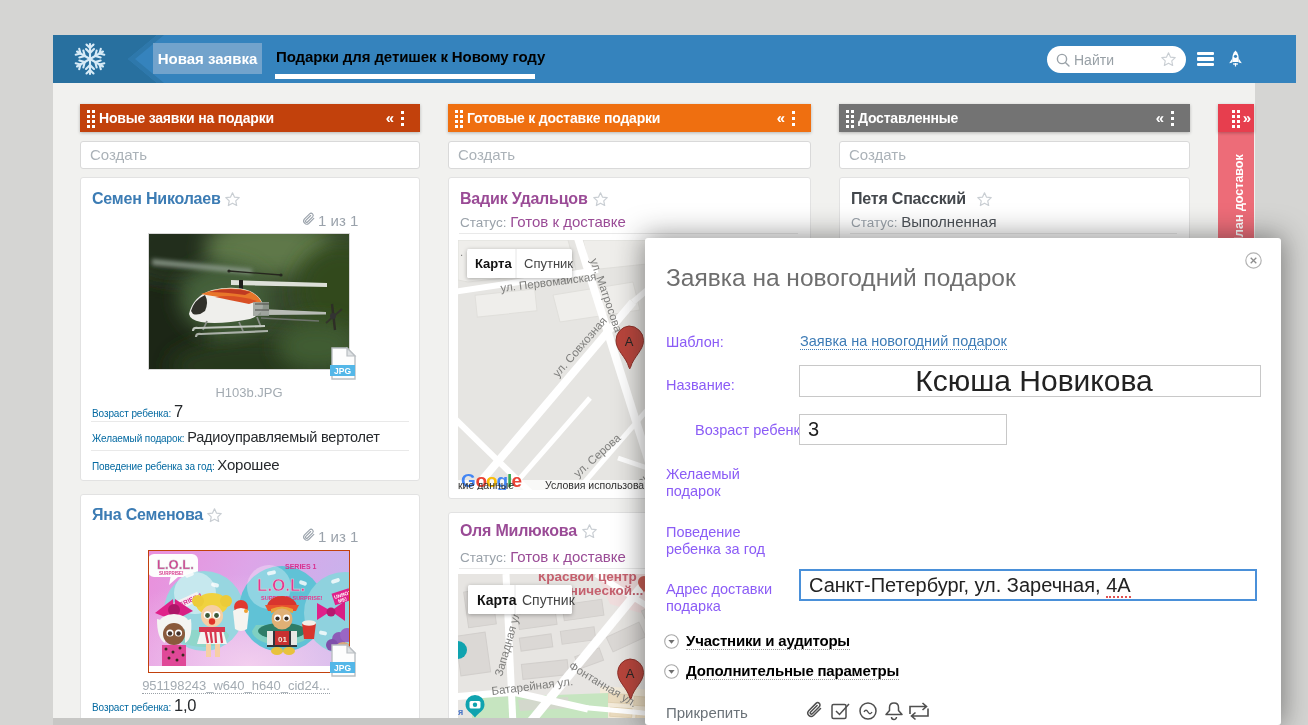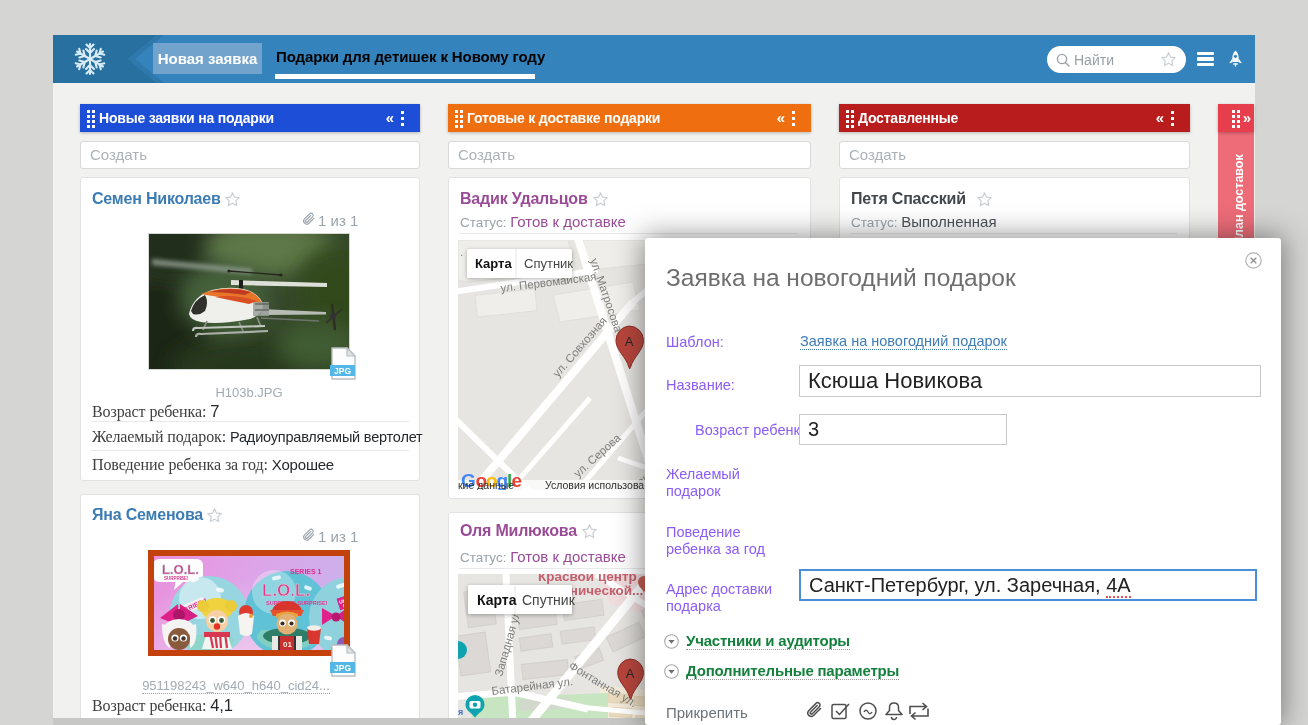--- a/index.html
+++ b/index.html
@@ -1,21 +1,21 @@
 <!DOCTYPE html>
 <html lang="ru"><head>
 <meta charset="utf-8">
 <title>Board</title>
 <style>
   html,body{margin:0;padding:0;}
   body{font-family:"Liberation Sans",sans-serif;}
   #stage{position:relative;width:1308px;height:725px;background:#d5d5d3;overflow:hidden;font-family:"Liberation Sans",sans-serif;}
   .abs{position:absolute;}
   
-  #hdr{left:53px;top:35px;width:1202px;height:48px;background:#3583bd;}
+  #hdr{left:53px;top:35px;width:1202px;height:48px;background:#3583bd;padding-left:41px;}
   #hdrdark{left:0;top:0;width:170px;height:48px;}
   #navbtn{left:100px;top:8px;width:109px;height:31px;background:#72a3cc;color:#fff;font-size:15px;font-weight:bold;text-align:center;line-height:31px;}
   #tabtxt{left:223px;top:12.5px;color:#000000;font-size:15px;font-weight:bold;white-space:nowrap;letter-spacing:-0.1px;}
   #tabline{left:222px;top:39px;width:260px;height:4.5px;background:#fff;}
   #search{left:994px;top:11px;width:139px;height:27px;background:#fff;border-radius:14px;}
   #search .stxt{position:absolute;left:27px;top:6px;font-size:14px;color:#98a0a6;}
   #burger{left:1144px;top:17px;width:17px;height:14px;}
   #burger div{position:absolute;left:0;width:17px;height:3.4px;background:#fff;border-radius:1px;}
   
   #content{left:53px;top:83px;width:1202px;height:642px;background:#f1f1ef;}
@@ -25,29 +25,29 @@
   .dots i{position:absolute;width:2.6px;height:2.6px;background:#fff;}
   .chev{position:absolute;font-weight:bold;font-size:15px;top:0;}
   .vdots{position:absolute;top:7px;width:3px;height:15px;}
   .vdots i{position:absolute;left:0;width:3px;height:3px;background:#fff;}
   .create{background:#fff;border:1px solid #d9d9d9;border-radius:3px;height:26px;font-size:15px;color:#abb2b8;line-height:26px;padding-left:9px;box-sizing:content-box;}
   .card{background:#fff;border:1px solid #e2e2e2;border-radius:3px;}
   .ctitle{position:absolute;left:12px;font-size:16px;font-weight:bold;white-space:nowrap;letter-spacing:-0.2px;}
   .status{position:absolute;left:12px;font-size:13.5px;color:#9aa2aa;white-space:nowrap;}
   .status b{font-weight:normal;font-size:15px;border-bottom:1px dotted #5a5a5a;padding-bottom:13px;}
   .attach{position:absolute;font-size:15px;color:#9aa2ab;}
-  .flabel{color:#404040;font-size:16px;letter-spacing:-0.1px;font-family:Liberation Serif, serif;}
+  .flabel{color:#0369a1;font-size:10px;letter-spacing:-0.1px;}
   .fval{color:#26292c;font-size:15px;letter-spacing:-0.2px;}
   .sep{position:absolute;left:11px;right:11px;height:1px;background:#e9e9e9;}
   .fname{position:absolute;left:0;width:100%;text-align:center;font-size:13px;color:#a3abb2;}
   
   #modal{left:645px;top:238px;width:636px;height:487px;background:#fff;border-radius:3px;box-shadow:0 0 28px 2px rgba(30,30,30,.5);}
   #modal .lbl{position:absolute;left:21px;font-size:14.5px;color:#8b5cf6;line-height:17px;}
   .inp{position:absolute;background:#fff;border:1px solid #c8c8c8;font-size:20px;color:#222;padding-left:8px;white-space:nowrap;overflow:hidden;}
-  .secttl{position:absolute;left:41px;font-size:15px;letter-spacing:-0.2px;font-weight:bold;color:#15803d;border-bottom:1px dotted #9a9a9a;white-space:nowrap;}
+  .secttl{position:absolute;left:41px;font-size:15px;letter-spacing:-0.2px;font-weight:bold;color:#000000;border-bottom:1px dotted #9a9a9a;white-space:nowrap;}
 </style>
 </head>
 <body>
 <div id="stage">
 
   <div class="abs" id="hdr">
     <svg class="abs" id="hdrdark" width="170" height="48" viewBox="0 0 170 48">
       <polygon points="0,0 104,0 75,24 104,48 0,48" fill="#28709f"></polygon>
       <polygon points="104,0 111,0 82,24 111,48 104,48 75,24" fill="#2e78ab"></polygon>
     </svg>
@@ -89,21 +89,21 @@
       <path d="M8.5 0.5 C10.8 2.5 11.7 5.5 11.7 8.5 L11.7 12 L5.3 12 L5.3 8.5 C5.3 5.5 6.2 2.5 8.5 0.5 Z" fill="#fff"></path>
       <circle cx="8.5" cy="6.3" r="1.6" fill="#3583bd"></circle>
       <path d="M5.3 8.5 L2.2 13.2 L5.3 12.4 Z" fill="#fff"></path>
       <path d="M11.7 8.5 L14.8 13.2 L11.7 12.4 Z" fill="#fff"></path>
       <path d="M7 13 L7 15 M8.5 13 L8.5 16.6 M10 13 L10 15" stroke="#fff" stroke-width="1.2"></path>
     </svg>
   </div>
 
   <div class="abs" id="content"></div>
 
-  <div class="abs colhdr" style="left:80px;top:104px;width:340px;background:#1d4ed8;">
+  <div class="abs colhdr" style="left:80px;top:104px;width:340px;background:#c2410c;">
     <div class="dots">
         <i style="left:0;top:0"></i>
         <i style="left:5px;top:0"></i>
         <i style="left:0;top:5px"></i>
         <i style="left:5px;top:5px"></i>
         <i style="left:0;top:10px"></i>
         <i style="left:5px;top:10px"></i>
         <i style="left:0;top:15px"></i>
         <i style="left:5px;top:15px"></i>
       </div>
@@ -194,21 +194,21 @@
 
   <div class="abs card" style="left:80px;top:494px;width:338px;height:260px;"></div>
   <div class="abs ctitle" style="left:92px;top:506px;color:#3c7cb4;">Яна Семенова</div>
   <svg class="abs" style="left:206px;top:507px" width="17" height="17" viewBox="0 0 24 24">
       <path d="M12 2.5l2.9 6.2 6.6.7-4.9 4.5 1.3 6.6-5.9-3.3-5.9 3.3 1.3-6.6-4.9-4.5 6.6-.7z" fill="none" stroke="#c9ced3" stroke-width="1.7" stroke-linejoin="round"></path>
     </svg>
   <div class="abs attach" style="left:318px;top:528px;">1 из 1</div>
   <svg class="abs" style="left:301px;top:527px" width="15" height="16" viewBox="0 0 24 24">
       <path d="M20.5 11l-8.2 8.2a5 5 0 0 1-7-7l8.5-8.5a3.4 3.4 0 0 1 4.8 4.8l-8.3 8.3a1.8 1.8 0 0 1-2.6-2.6l7.8-7.8" fill="none" stroke="#9aa2ab" stroke-width="1.8" stroke-linecap="round"></path>
     </svg>
-  <div class="abs" id="lol" style="left:148px;top:550px;width:202px;height:106px;border:6px solid #c2410c;box-sizing:border-box;overflow:hidden;">
+  <div class="abs" id="lol" style="left:148px;top:550px;width:202px;height:123px;border:1px solid #c2410c;box-sizing:border-box;overflow:hidden;">
     <svg width="200" height="115" viewBox="0 0 200 115">
       <defs>
         <linearGradient id="lolbg" x1="0" y1="0" x2="1" y2="0.25">
           <stop offset="0" stop-color="#ea8fdb"></stop>
             <stop offset="0.5" stop-color="#dda5e8"></stop>
             <stop offset="1" stop-color="#c9b2ec"></stop>
         </linearGradient>
         <radialGradient id="lolglow" cx="0.5" cy="1" r="0.8">
           <stop offset="0" stop-color="#f6d2ef" stop-opacity=".9"></stop>
             <stop offset="1" stop-color="#f6d2ef" stop-opacity="0"></stop>
@@ -325,21 +325,21 @@
       <path d="M186 108 h16 v7 h-16 Z" fill="#e04898"></path>
     </svg>
   </div>
   <svg class="abs" style="left:330px;top:644px" width="27" height="34" viewBox="0 0 27 34">
     <path d="M2 1 L17 1 L25 9 L25 32 L2 32 Z" fill="#fdfdfd" stroke="#b9bec2" stroke-width="1.4"></path>
     <path d="M17 1 L17 9 L25 9 Z" fill="#dfe2e4" stroke="#b9bec2" stroke-width="1.2"></path>
     <rect x="0" y="18" width="25" height="11" fill="#54b7e8"></rect>
     <text x="12.5" y="27" text-anchor="middle" font-family="Liberation Sans,sans-serif" font-size="8.5" font-weight="bold" fill="#fff">JPG</text>
   </svg>
   <div class="abs fname" style="left:80px;width:312px;top:678px;"><span style="border-bottom:1px dotted #9aa1a7;">951198243_w640_h640_cid24...</span></div>
-  <div class="abs" style="left:92px;top:696px;"><span class="flabel">Возраст ребенка: </span><span class="fval" style="font-size:16.5px;">4,1</span></div>
+  <div class="abs" style="left:92px;top:696px;"><span class="flabel">Возраст ребенка: </span><span class="fval" style="font-size:16.5px;">1,0</span></div>
 
   <div class="abs colhdr" style="left:448px;top:104px;width:363px;background:#ef6f10;">
     <div class="dots">
         <i style="left:0;top:0"></i>
         <i style="left:5px;top:0"></i>
         <i style="left:0;top:5px"></i>
         <i style="left:5px;top:5px"></i>
         <i style="left:0;top:10px"></i>
         <i style="left:5px;top:10px"></i>
         <i style="left:0;top:15px"></i>
@@ -494,21 +494,21 @@
 
       <g>
         <rect x="10" y="11" width="104" height="29" fill="#ffffff" rx="1.5" style="filter:drop-shadow(0 1px 2px rgba(0,0,0,.3))"></rect>
         <line x1="57" y1="11" x2="57" y2="40" stroke="#e6e6e6" stroke-width="1"></line>
         <text x="19" y="31" font-family="Liberation Sans,sans-serif" font-size="14" font-weight="bold" fill="#111">Карта</text>
         <text x="64" y="31" font-family="Liberation Sans,sans-serif" font-size="14" fill="#444">Спутник</text>
       </g>
     </svg>
   </div>
 
-  <div class="abs colhdr" style="left:839px;top:104px;width:351px;background:#b91c1c;">
+  <div class="abs colhdr" style="left:839px;top:104px;width:351px;background:#737373;">
     <div class="dots">
         <i style="left:0;top:0"></i>
         <i style="left:5px;top:0"></i>
         <i style="left:0;top:5px"></i>
         <i style="left:5px;top:5px"></i>
         <i style="left:0;top:10px"></i>
         <i style="left:5px;top:10px"></i>
         <i style="left:0;top:15px"></i>
         <i style="left:5px;top:15px"></i>
       </div>
@@ -550,21 +550,21 @@
 
   <div class="abs" id="modal">
     <svg style="position:absolute;right:19px;top:14px" width="17" height="17" viewBox="0 0 17 17">
       <circle cx="8.5" cy="8.5" r="7.7" fill="none" stroke="#b3b3b3" stroke-width="1.2"></circle>
       <path d="M5.7 5.7 L11.3 11.3 M11.3 5.7 L5.7 11.3" stroke="#8d8d8d" stroke-width="1.3"></path>
     </svg>
     <div style="position:absolute;left:21px;top:26px;font-size:24.5px;color:#6e6e6e;white-space:nowrap;">Заявка на новогодний подарок</div>
     <div class="lbl" style="top:96px;">Шаблон:</div>
     <div style="position:absolute;left:155px;top:95px;font-size:14.5px;color:#3e7cb6;border-bottom:1px dotted #3e7cb6;white-space:nowrap;">Заявка на новогодний подарок</div>
     <div class="lbl" style="top:139px;">Название:</div>
-    <div class="inp" style="left:154px;top:127px;width:452px;height:30px;line-height:30px;font-size:22px;">Ксюша Новикова</div>
+    <div class="inp" style="left:154px;top:127px;width:452px;height:30px;line-height:30px;font-size:30px;text-align:center;">Ксюша Новикова</div>
     <div class="lbl" style="top:184px;margin-left:29px;">Возраст ребенка</div>
     <div class="inp" style="left:154px;top:176px;width:198px;height:29px;line-height:29px;">3</div>
     <div class="lbl" style="top:228px;">Желаемый<br>подарок</div>
     <div class="lbl" style="top:286px;">Поведение<br>ребенка за год</div>
     <div class="lbl" style="top:343px;">Адрес доставки<br>подарка</div>
     <div class="inp" style="left:154px;top:331px;width:446px;height:28px;line-height:28px;border:2px solid #4a90d9;">Санкт-Петербург, ул. Заречная, <span style="border-bottom:2px dotted #e05252;">4А</span></div>
     <svg style="position:absolute;left:19px;top:396px" width="15" height="15" viewBox="0 0 15 15">
         <circle cx="7.5" cy="7.5" r="6.8" fill="none" stroke="#a8a8a8" stroke-width="1.1"></circle>
         <path d="M4.4 6.1 L10.6 6.1 L7.5 9.7 Z" fill="#6e6e6e"></path>
       </svg>

